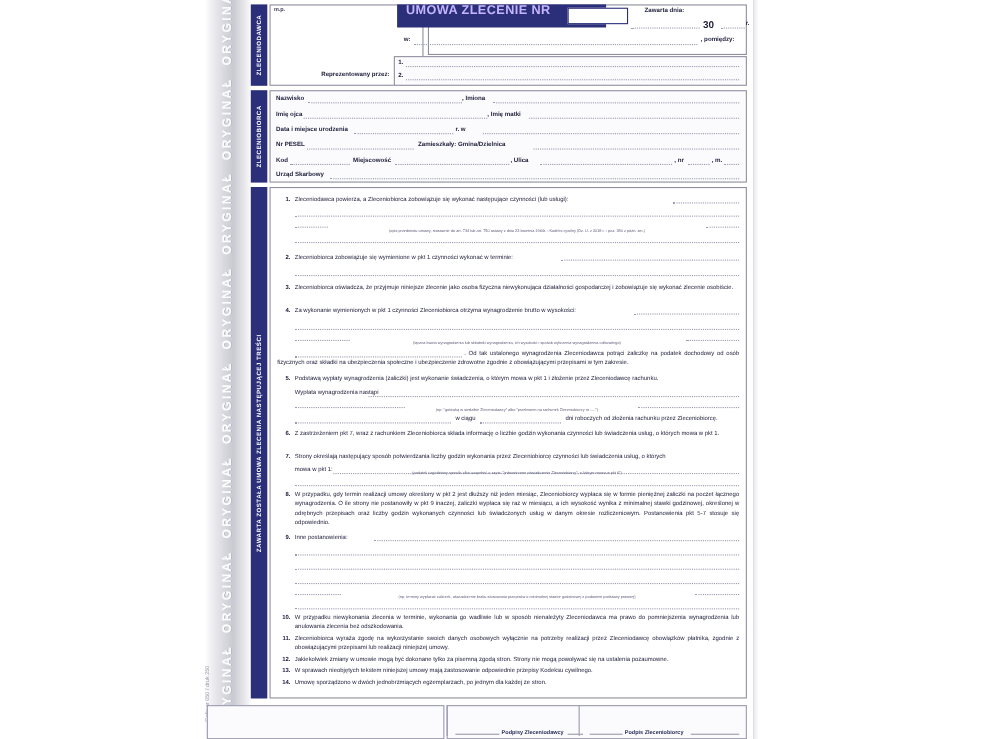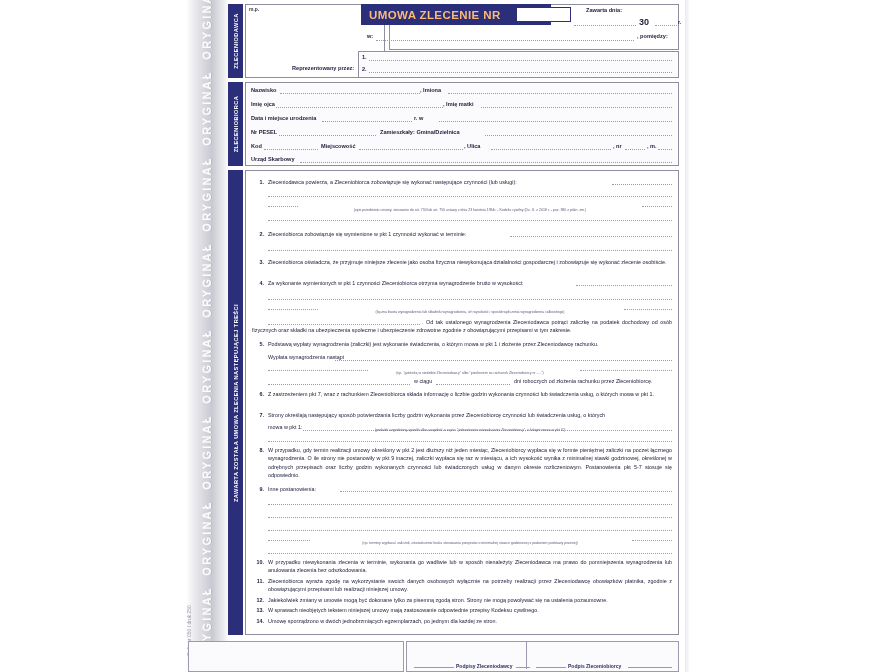--- a/index.html
+++ b/index.html
@@ -109,23 +109,22 @@
     color: #1d1d3a;
     white-space: nowrap;
     line-height: 1;
   }
   .lbl.norm { font-weight: normal; }
 
   
   .titlebar {
     position: absolute;
     background: #2b2f7a;
-    color: #fdba74;
+    color: #c4b5fd;
     display: flex;
-    align-items: center;
     padding-left: 8px;
   }
   .titlebar .t {
     font-size: 11.5px;
     font-weight: bold;
     letter-spacing: .4px;
   }
   .nrbox {
     position: absolute;
     background: #ffffff;

